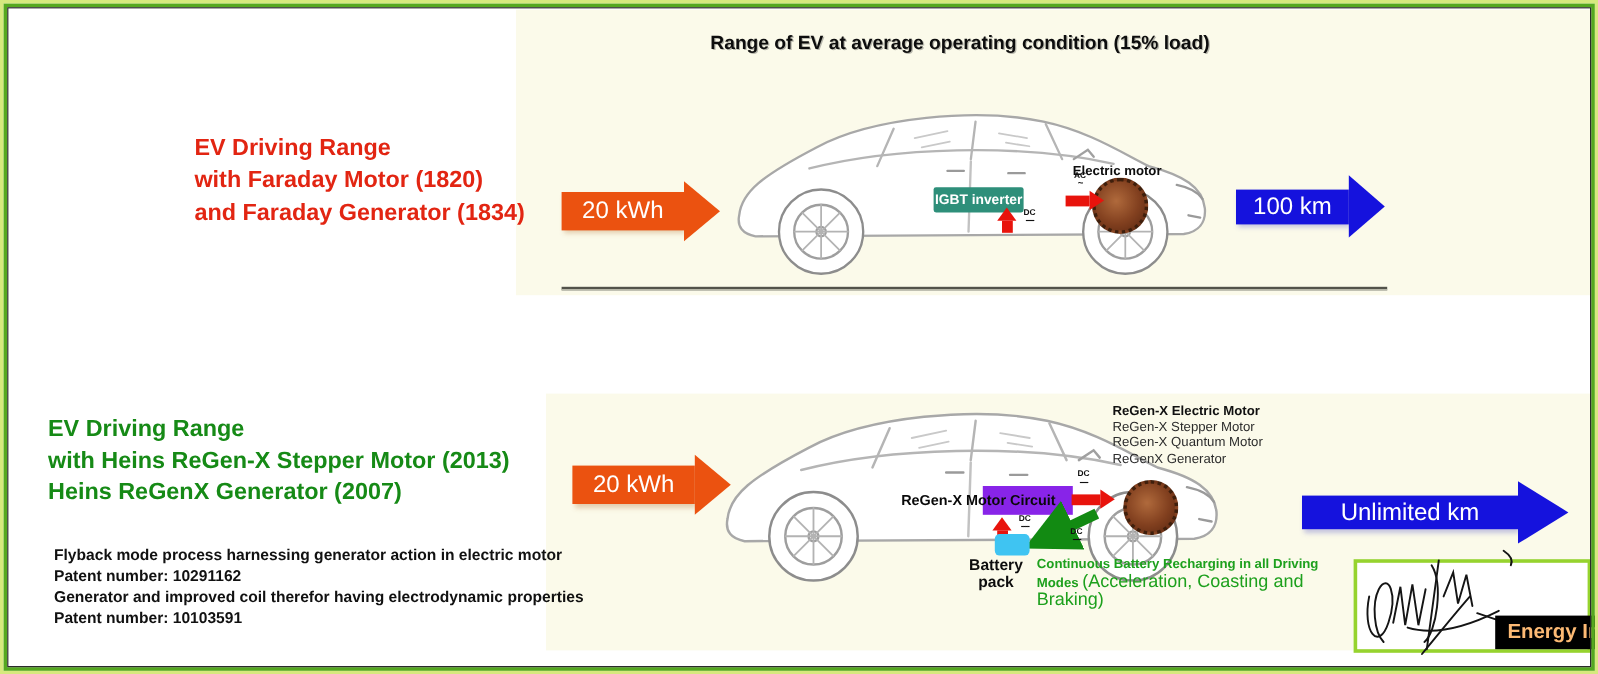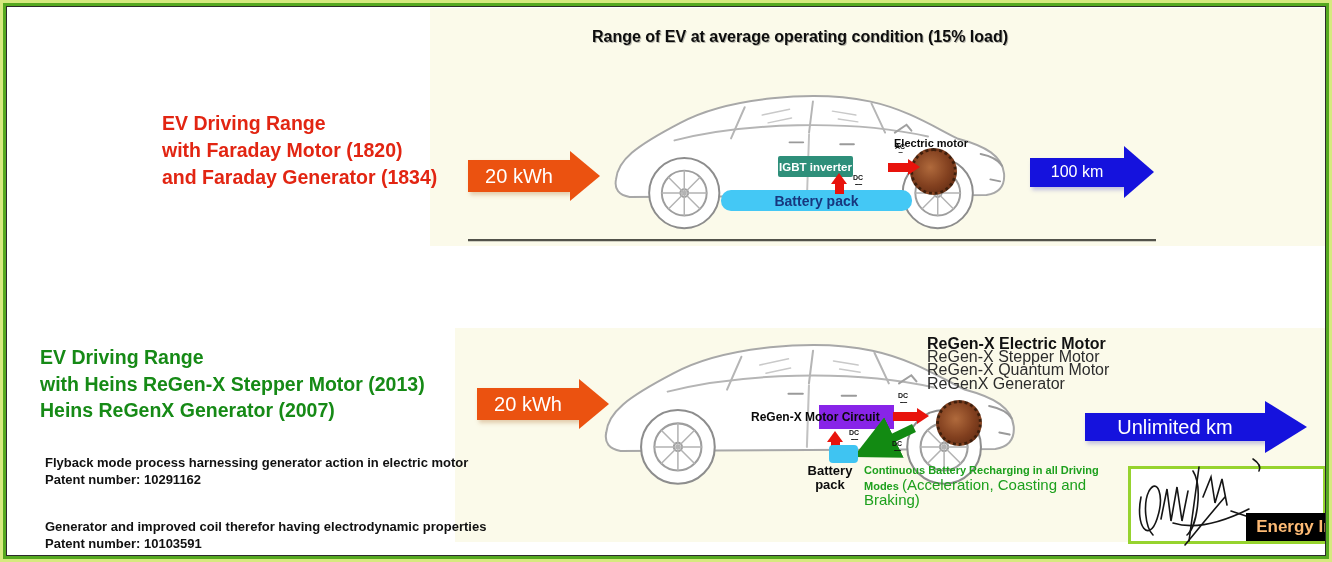--- a/index.html
+++ b/index.html
@@ -7,21 +7,21 @@
   
   .frame-outer{position:absolute;inset:0;border:3px solid #d6e97e;pointer-events:none;z-index:60;}
   .frame-mid{position:absolute;inset:3px;border:3px solid #55a81f;pointer-events:none;z-index:60;}
   .frame-dark{position:absolute;inset:6px;border:1px solid #2a2a2a;pointer-events:none;z-index:60;}
   .cream{position:absolute;background:#fbfaea;z-index:0;}
   
   .slide-title{position:absolute;font-weight:bold;color:#0d0d0d;text-align:center;text-shadow:1px 1px 0 rgba(60,60,60,.35);z-index:4;}
   .heading-red{position:absolute;font-weight:bold;color:#e22512;font-size:19.5px;line-height:27px;z-index:4;}
   .heading-green{position:absolute;font-weight:bold;color:#168a16;font-size:19.5px;line-height:26.5px;z-index:4;}
   .patent-block{position:absolute;color:#111;font-weight:bold;font-size:13px;line-height:16.5px;z-index:4;}
-  .patent-block .pat2{margin-top:31px;}
+  .patent-block .pat2{margin-top:2px;}
   
   .arrow-h{position:absolute;display:flex;align-items:center;z-index:5;}
   .arrow-shaft{display:flex;align-items:center;justify-content:center;color:#fff;font-weight:normal;}
   .arrow-head{width:0;height:0;}
   .orange .arrow-shaft{background:#eb5210;box-shadow:2px 3px 4px rgba(180,120,60,.35);}
   .orange .arrow-head{border-top:25px solid transparent;border-bottom:25px solid transparent;border-left:30px solid #eb5210;}
   .blue .arrow-shaft{background:#1512dd;box-shadow:2px 3px 4px rgba(90,90,200,.35);}
   .blue .arrow-head{border-top:26px solid transparent;border-bottom:26px solid transparent;border-left:30px solid #1512dd;}
   
   .red-right{position:absolute;display:flex;align-items:center;z-index:6;}
@@ -37,21 +37,21 @@
   .motor-circle{position:absolute;border-radius:50%;z-index:5;
     background:radial-gradient(circle at 42% 40%, #b06a3c 0%, #82401f 55%, #5a2711 100%);
     border:3px dotted #3f1f0c;box-sizing:border-box;}
   .igbt-box{position:absolute;background:#2e8f7a;color:#fff;font-weight:bold;font-size:11.5px;
     display:flex;align-items:center;justify-content:center;border-radius:2px;z-index:5;}
   .battery-strip{position:absolute;background:#44c8f5;border-radius:10px;display:flex;align-items:center;justify-content:center;
     color:#17377e;font-weight:bold;font-size:14px;z-index:5;}
   .motor-label{position:absolute;font-weight:bold;font-size:11px;color:#0d0d0d;z-index:6;white-space:nowrap;}
   .purple-box{position:absolute;background:#8824e8;z-index:5;}
   .circuit-label{position:absolute;font-weight:bold;font-size:12px;color:#090909;z-index:7;white-space:nowrap;}
-  .regen-list{position:absolute;font-size:16px;line-height:13.2px;color:#2c2c2c;z-index:6;white-space:nowrap;}
+  .regen-list{position:absolute;font-size:11px;line-height:13.2px;color:#2c2c2c;z-index:6;white-space:nowrap;}
   .regen-list .first{font-weight:bold;color:#111;}
   .battery-small{position:absolute;background:#3fc4f2;border-radius:4px;z-index:6;}
   .battery2-label{position:absolute;font-weight:bold;font-size:13px;line-height:14px;color:#0d0d0d;text-align:center;z-index:6;}
   .green-note{position:absolute;color:#1da01d;font-weight:bold;font-size:11px;line-height:13.5px;z-index:6;}
   .green-note .small{font-weight:normal;font-size:15px;}
   .green-arrow-svg{position:absolute;z-index:6;overflow:visible;}
   .separator{position:absolute;background:#52524a;border-bottom:1px solid #cfcfc0;z-index:3;}
   
   .logo-box{position:absolute;background:#fff;border:3px solid #96d32e;z-index:20;box-sizing:border-box;}
   .logo-black{position:absolute;background:#000;display:flex;align-items:center;justify-content:center;
@@ -132,24 +132,23 @@
 
   <div class="red-up" style="left:831px;top:173px;">
     <div class="hd"></div>
       <div class="sh" style="height:10px;"></div>
   </div>
   <div class="dc-tag" style="left:849px;top:175px;">
     <div>DC</div>
     <div class="dash">----</div>
   </div>
 
-  <div class="battery-strip" style="left:721px;top:190px;width:191px;height:21px;">Battery pack</div>
 
   <div class="arrow-h blue" style="left:1030px;top:146px;">
-    <div class="arrow-shaft" style="width:94px;height:29px;font-size:16px;">100 km</div>
+    <div class="arrow-shaft" style="width:94px;height:29px;font-size:20px;">100 km</div>
     <div class="arrow-head"></div>
   </div>
 
   <div class="separator" style="left:468px;top:239px;width:688px;height:2px;"></div>
 
 
   <div class="heading-green" style="left:40px;top:344px;">
     <div>EV Driving Range</div>
     <div>with Heins ReGen-X Stepper Motor (2013)</div>
     <div>Heins ReGenX Generator (2007)</div>

